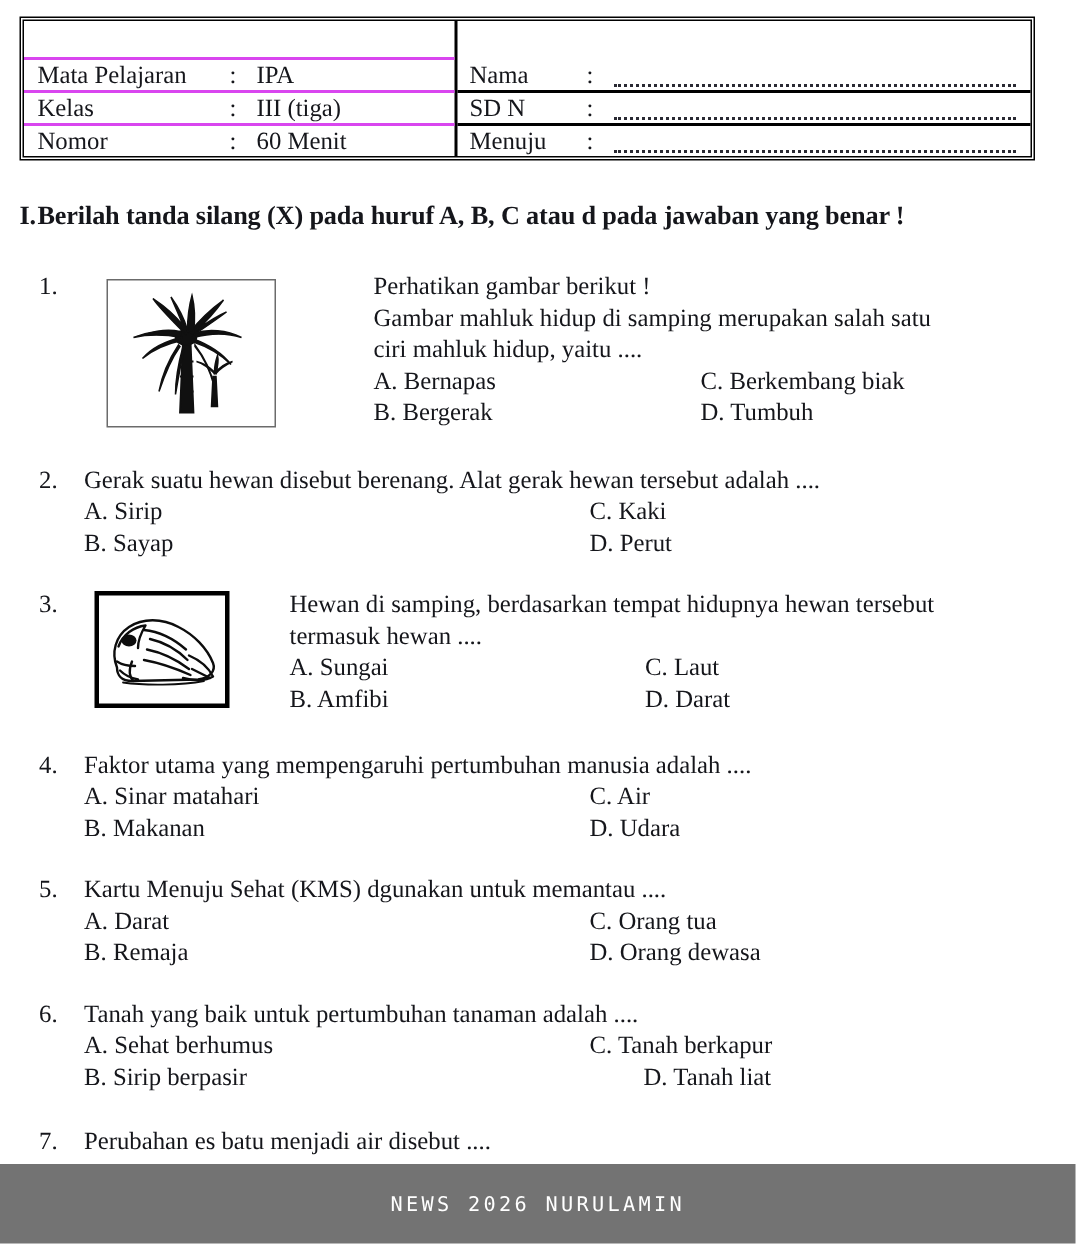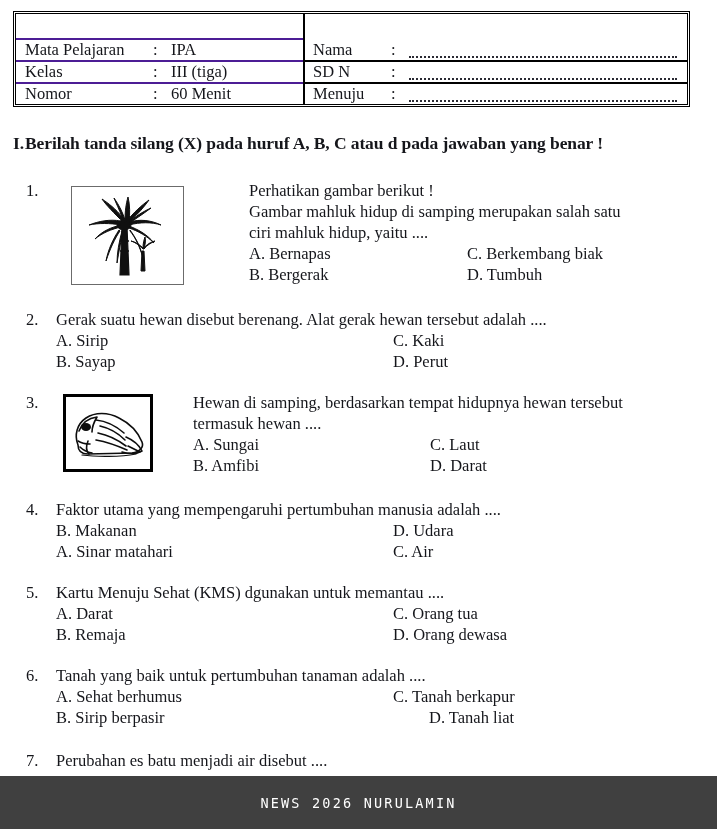--- a/index.html
+++ b/index.html
@@ -54,21 +54,21 @@
   }
   .ht-row {
     display: flex;
     align-items: flex-end;
     box-sizing: border-box;
     font-size: 16.5px;
     line-height: 1;
     padding-bottom: 2px;
   }
   .ht-left .ht-spacer { height: 24px; }
-  .ht-left .ht-row    { height: 22px; border-top: 2px solid #4c1d95; }
+  .ht-left .ht-row    { height: 22px; border-top: 2px solid #d946ef; }
   .ht-left .ht-row:first-of-type { border-top: 2px solid #000; }
   .ht-right .ht-spacer { height: 24px; }
   .ht-right .ht-row   { height: 22px; border-top: 2px solid #000; }
   .ht-right .ht-row.no-rule { border-top: none; }
 
   .ht-label {
     padding-left: 9px;
     width: 128px;
     white-space: nowrap;
   }
@@ -125,21 +125,21 @@
   }
   .figbox svg { display: block; }
 
   
   .footer {
     position: absolute;
     left: 0;
     top: 776px;
     width: 717px;
     height: 53px;
-    background: #404040;
+    background: #737373;
     color: #fff;
     display: flex;
     align-items: center;
     justify-content: center;
     font-family: "DejaVu Sans Mono", "Liberation Mono", monospace;
     font-size: 13.5px;
     letter-spacing: 2.2px;
   }
 </style>
 </head>
@@ -315,27 +315,27 @@
       </g>
     </svg>
   </div>
 
   <div class="q" style="left:26px; top:499px; width:684px;">
     <span class="q-num">4.</span>
     <div class="q-body">
       <div class="stem">Faktor utama yang mempengaruhi pertumbuhan manusia adalah ....</div>
       <div class="opts">
         <div class="opt-row">
+          <span class="opt-a" style="width:337px;">A. Sinar matahari</span>
+          <span class="opt-c">C. Air</span>
+        </div>
+        <div class="opt-row">
           <span class="opt-a" style="width:337px;">B. Makanan</span>
           <span class="opt-c">D. Udara</span>
         </div>
-        <div class="opt-row">
-          <span class="opt-a" style="width:337px;">A. Sinar matahari</span>
-          <span class="opt-c">C. Air</span>
-        </div>
       </div>
     </div>
   </div>
 
   <div class="q" style="left:26px; top:582px; width:684px;">
     <span class="q-num">5.</span>
     <div class="q-body">
       <div class="stem">Kartu Menuju Sehat (KMS) dgunakan untuk memantau ....</div>
       <div class="opts">
         <div class="opt-row">

